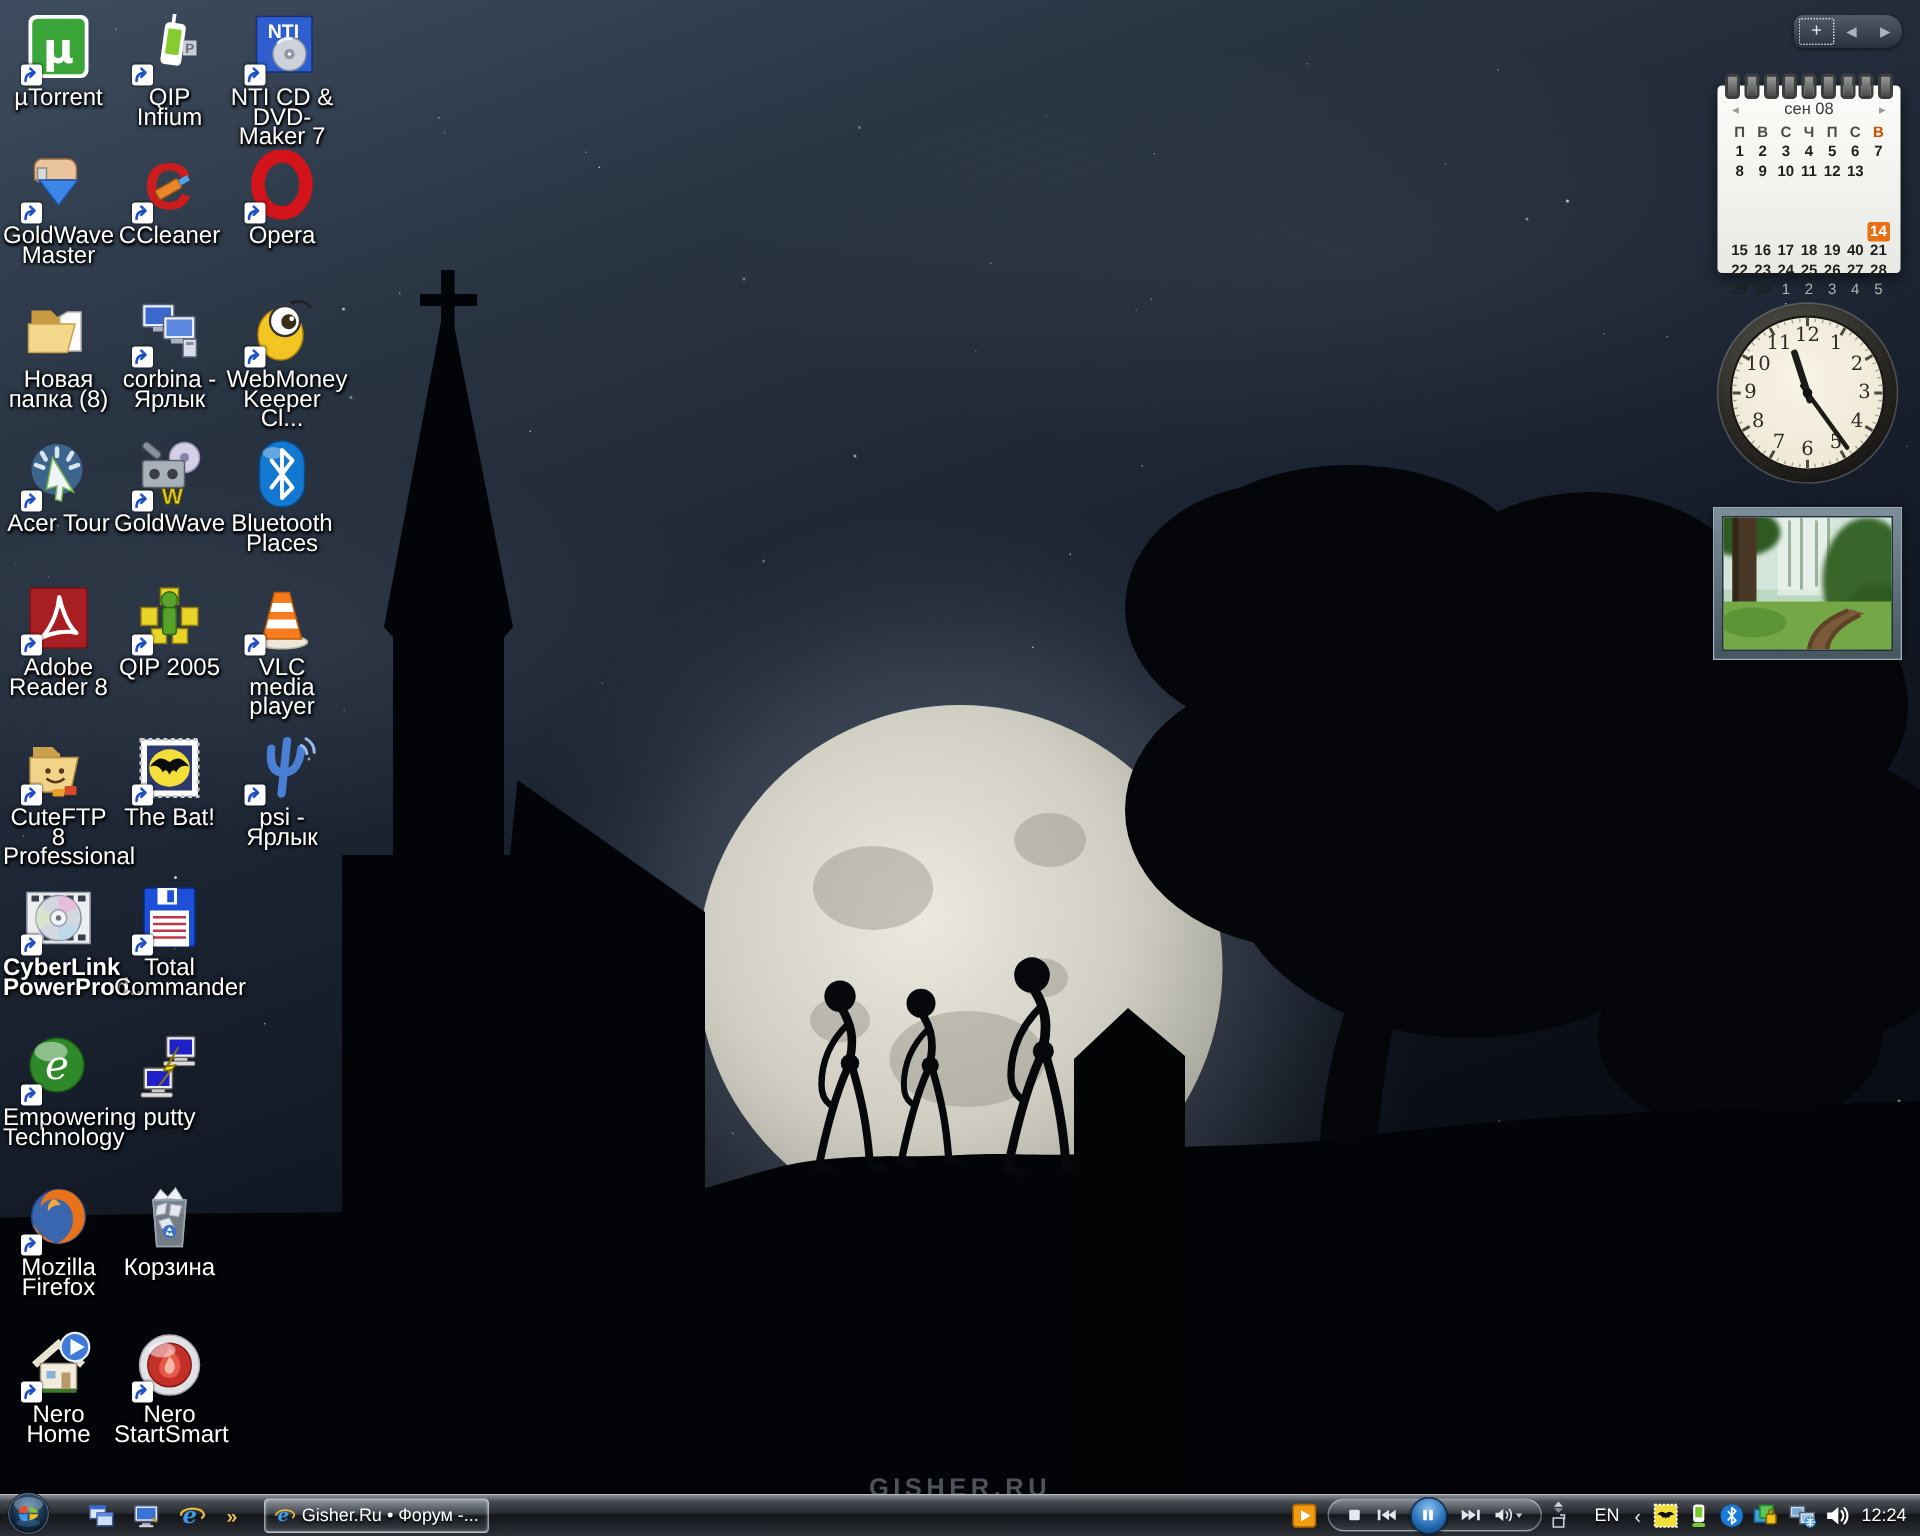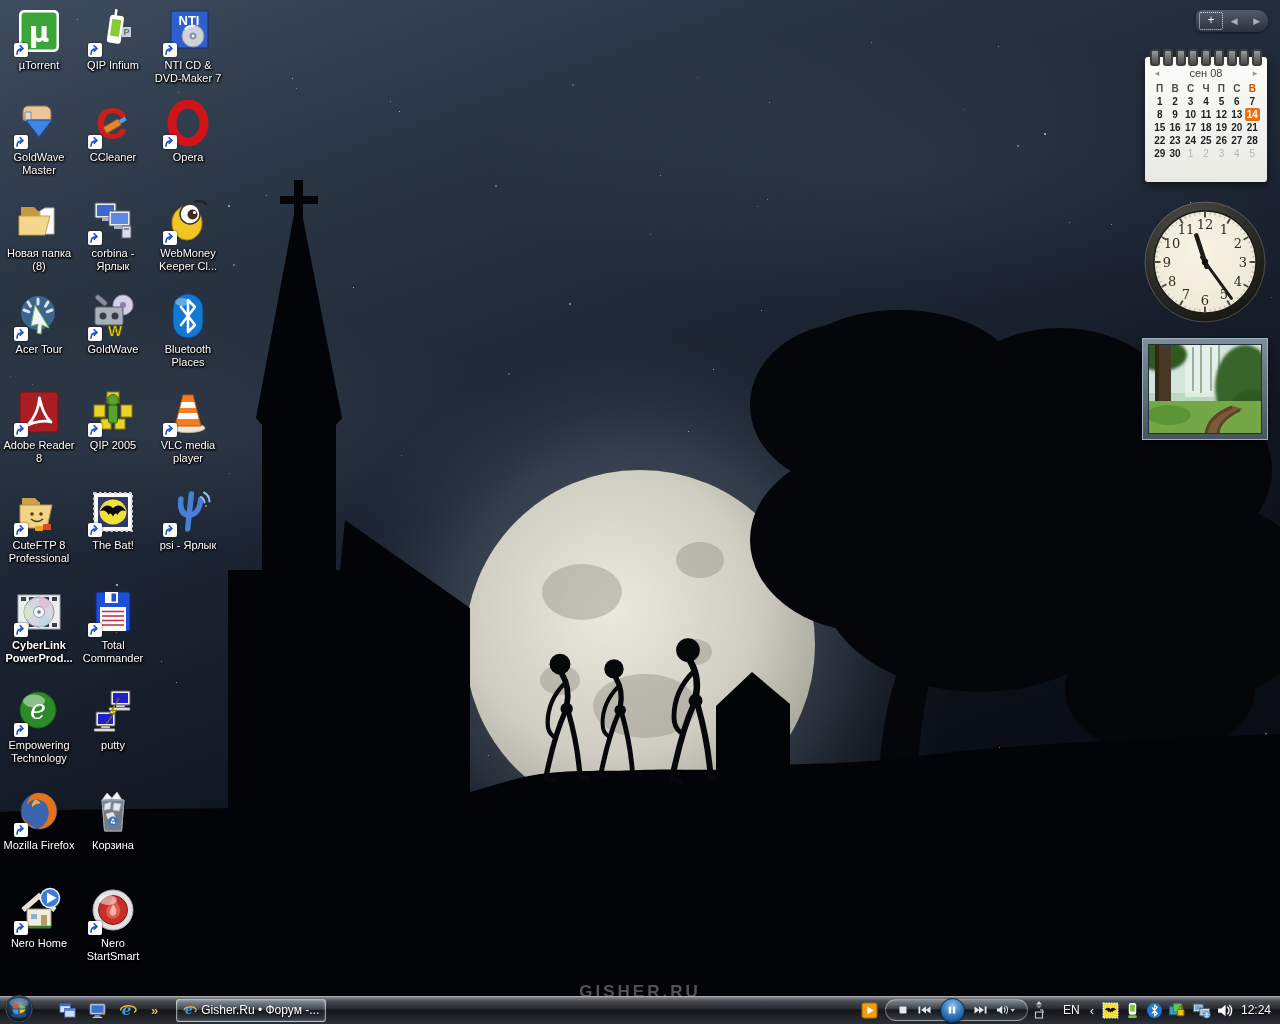--- a/index.html
+++ b/index.html
@@ -17,21 +17,21 @@
   .watermark{position:absolute;left:0;right:0;top:982px;text-align:center;z-index:5;
     color:#82888f;font-weight:bold;font-size:17px;letter-spacing:3px;opacity:.6;}
   
   .icons-layer{position:absolute;left:2px;top:0;z-index:6;}
   .desk-icon{position:absolute;width:74px;text-align:center;}
   .ico-wrap{width:48px;height:48px;margin:0 auto;position:relative;}
   .ico-wrap svg{width:48px;height:48px;display:block;}
   .shortcut-arrow{position:absolute;left:-1px;bottom:-1px;width:14px;height:14px;background:#fff;
     border-radius:2px;box-shadow:0 0 2px rgba(0,0,0,.8);}
   .shortcut-arrow svg{width:14px;height:14px;display:block;}
-  .icon-label{display:block;margin-top:3px;font-size:11px;line-height:13px;color:#fff;
+  .icon-label{display:block;margin-top:3px;font-size:16px;line-height:13px;color:#fff;
     text-shadow:0 1px 2px #000,0 0 3px #000,1px 1px 2px #000;}
   
   .gadget-strip{position:absolute;left:1196px;top:10px;width:72px;height:22px;z-index:7;
     background:linear-gradient(rgba(90,100,112,.85),rgba(42,50,60,.85));
     border-radius:6px 11px 11px 6px;display:flex;align-items:center;box-shadow:0 1px 3px rgba(0,0,0,.5);}
   .gs-add{width:22px;height:16px;margin-left:3px;border:1px dotted #dfe4ea;border-radius:2px;
     color:#e8ecf2;font-size:12px;line-height:15px;text-align:center;}
   .gs-arrows{flex:1;display:flex;justify-content:space-around;color:#aab2bc;font-size:9px;}
   .cal{position:absolute;left:1145px;top:57px;width:122px;height:125px;z-index:7;
     background:linear-gradient(#fcfcfa,#e9e9e4);border-radius:3px;box-shadow:0 3px 9px rgba(0,0,0,.55);}
@@ -39,21 +39,21 @@
   .ring{width:6px;height:13px;border:2px solid #3d3d3d;border-radius:3px;
     background:linear-gradient(#9a9a9a,#4a4a4a);}
   .cal-head{display:flex;align-items:center;padding:10px 6px 1px;}
   .cal-month{flex:1;text-align:center;font-size:11px;color:#3a3a38;}
   .cal-nav{color:#9a9a94;font-size:9px;width:12px;text-align:center;}
   .cal-grid{display:grid;grid-template-columns:repeat(7,1fr);padding:2px 7px 0;text-align:center;font-size:10px;}
   .cal-dh{font-weight:bold;color:#4c4c48;height:13px;line-height:13px;}
   .cal-dh.sun{color:#cc5200;}
   .cal-cell{color:#1f1f1d;height:13px;line-height:13px;font-weight:bold;}
   .cal-cell.dim{color:#b6b6b0;font-weight:normal;}
-  .cal-cell.today{background:#e87012;color:#fff;border-radius:2px;}
+  .cal-cell.today{background:#e87012;color:#fff;border-radius:2px;margin-top:40px;}
   .clock-gadget{position:absolute;left:1143px;top:200px;width:124px;height:124px;z-index:7;}
   .photo-gadget{position:absolute;left:1142px;top:338px;width:114px;height:90px;z-index:7;
     padding:5px;background:linear-gradient(#8родa,#4a5a66);background:linear-gradient(#7e8e9a,#46565f);
     border:1px solid #9ab0bc;box-shadow:0 3px 8px rgba(0,0,0,.6);}
   .photo-gadget svg{display:block;border:1px solid #22303a;}
   
   .taskbar{position:absolute;left:0;top:996px;width:1280px;height:28px;z-index:10;
     display:flex;align-items:center;
     background:linear-gradient(#c9ccd1 0%,#83888f 4%,#474b52 18%,#272a30 45%,#131519 50%,#22252a 80%,#2c2f35 100%);}
   .start-orb{width:30px;height:30px;margin:-2px 0 0 4px;}
@@ -753,21 +753,21 @@
         <div class="cal-cell">10</div>
         <div class="cal-cell">11</div>
         <div class="cal-cell">12</div>
         <div class="cal-cell">13</div>
         <div class="cal-cell today">14</div>
         <div class="cal-cell">15</div>
         <div class="cal-cell">16</div>
         <div class="cal-cell">17</div>
         <div class="cal-cell">18</div>
         <div class="cal-cell">19</div>
-        <div class="cal-cell">20</div>
+        <div class="cal-cell">40</div>
         <div class="cal-cell">21</div>
         <div class="cal-cell">22</div>
         <div class="cal-cell">23</div>
         <div class="cal-cell">24</div>
         <div class="cal-cell">25</div>
         <div class="cal-cell">26</div>
         <div class="cal-cell">27</div>
         <div class="cal-cell">28</div>
         <div class="cal-cell">29</div>
         <div class="cal-cell">30</div>

